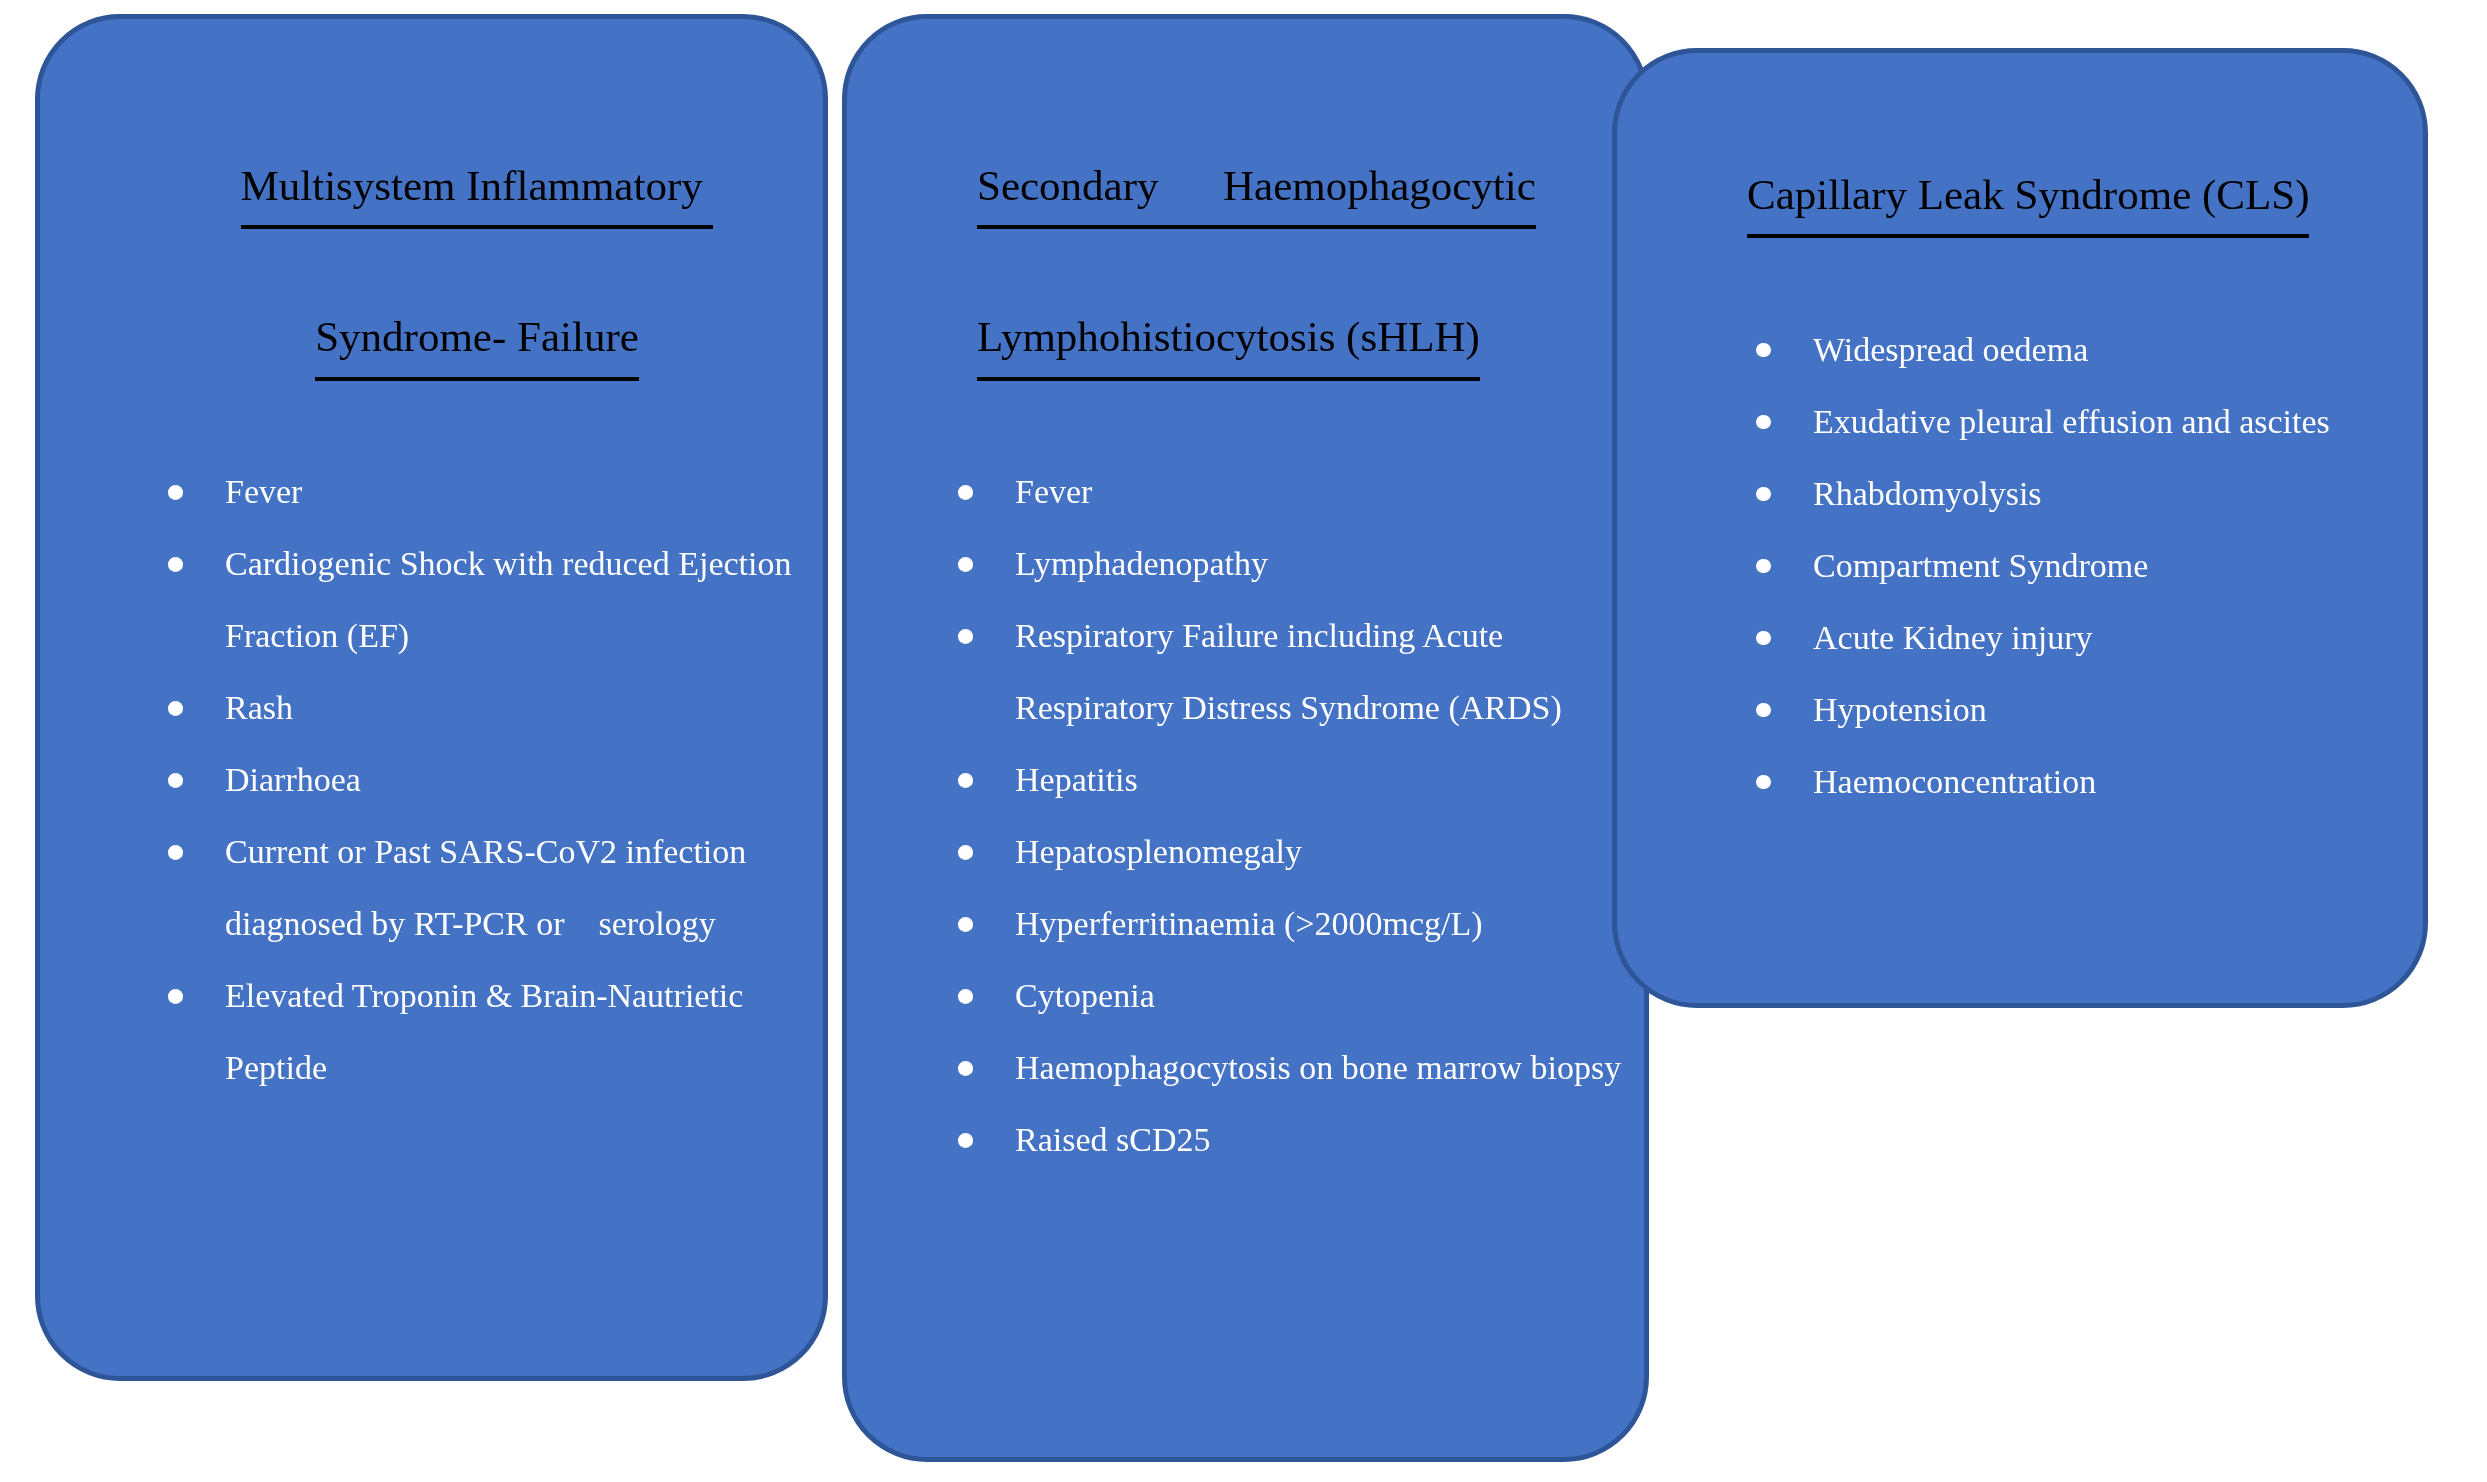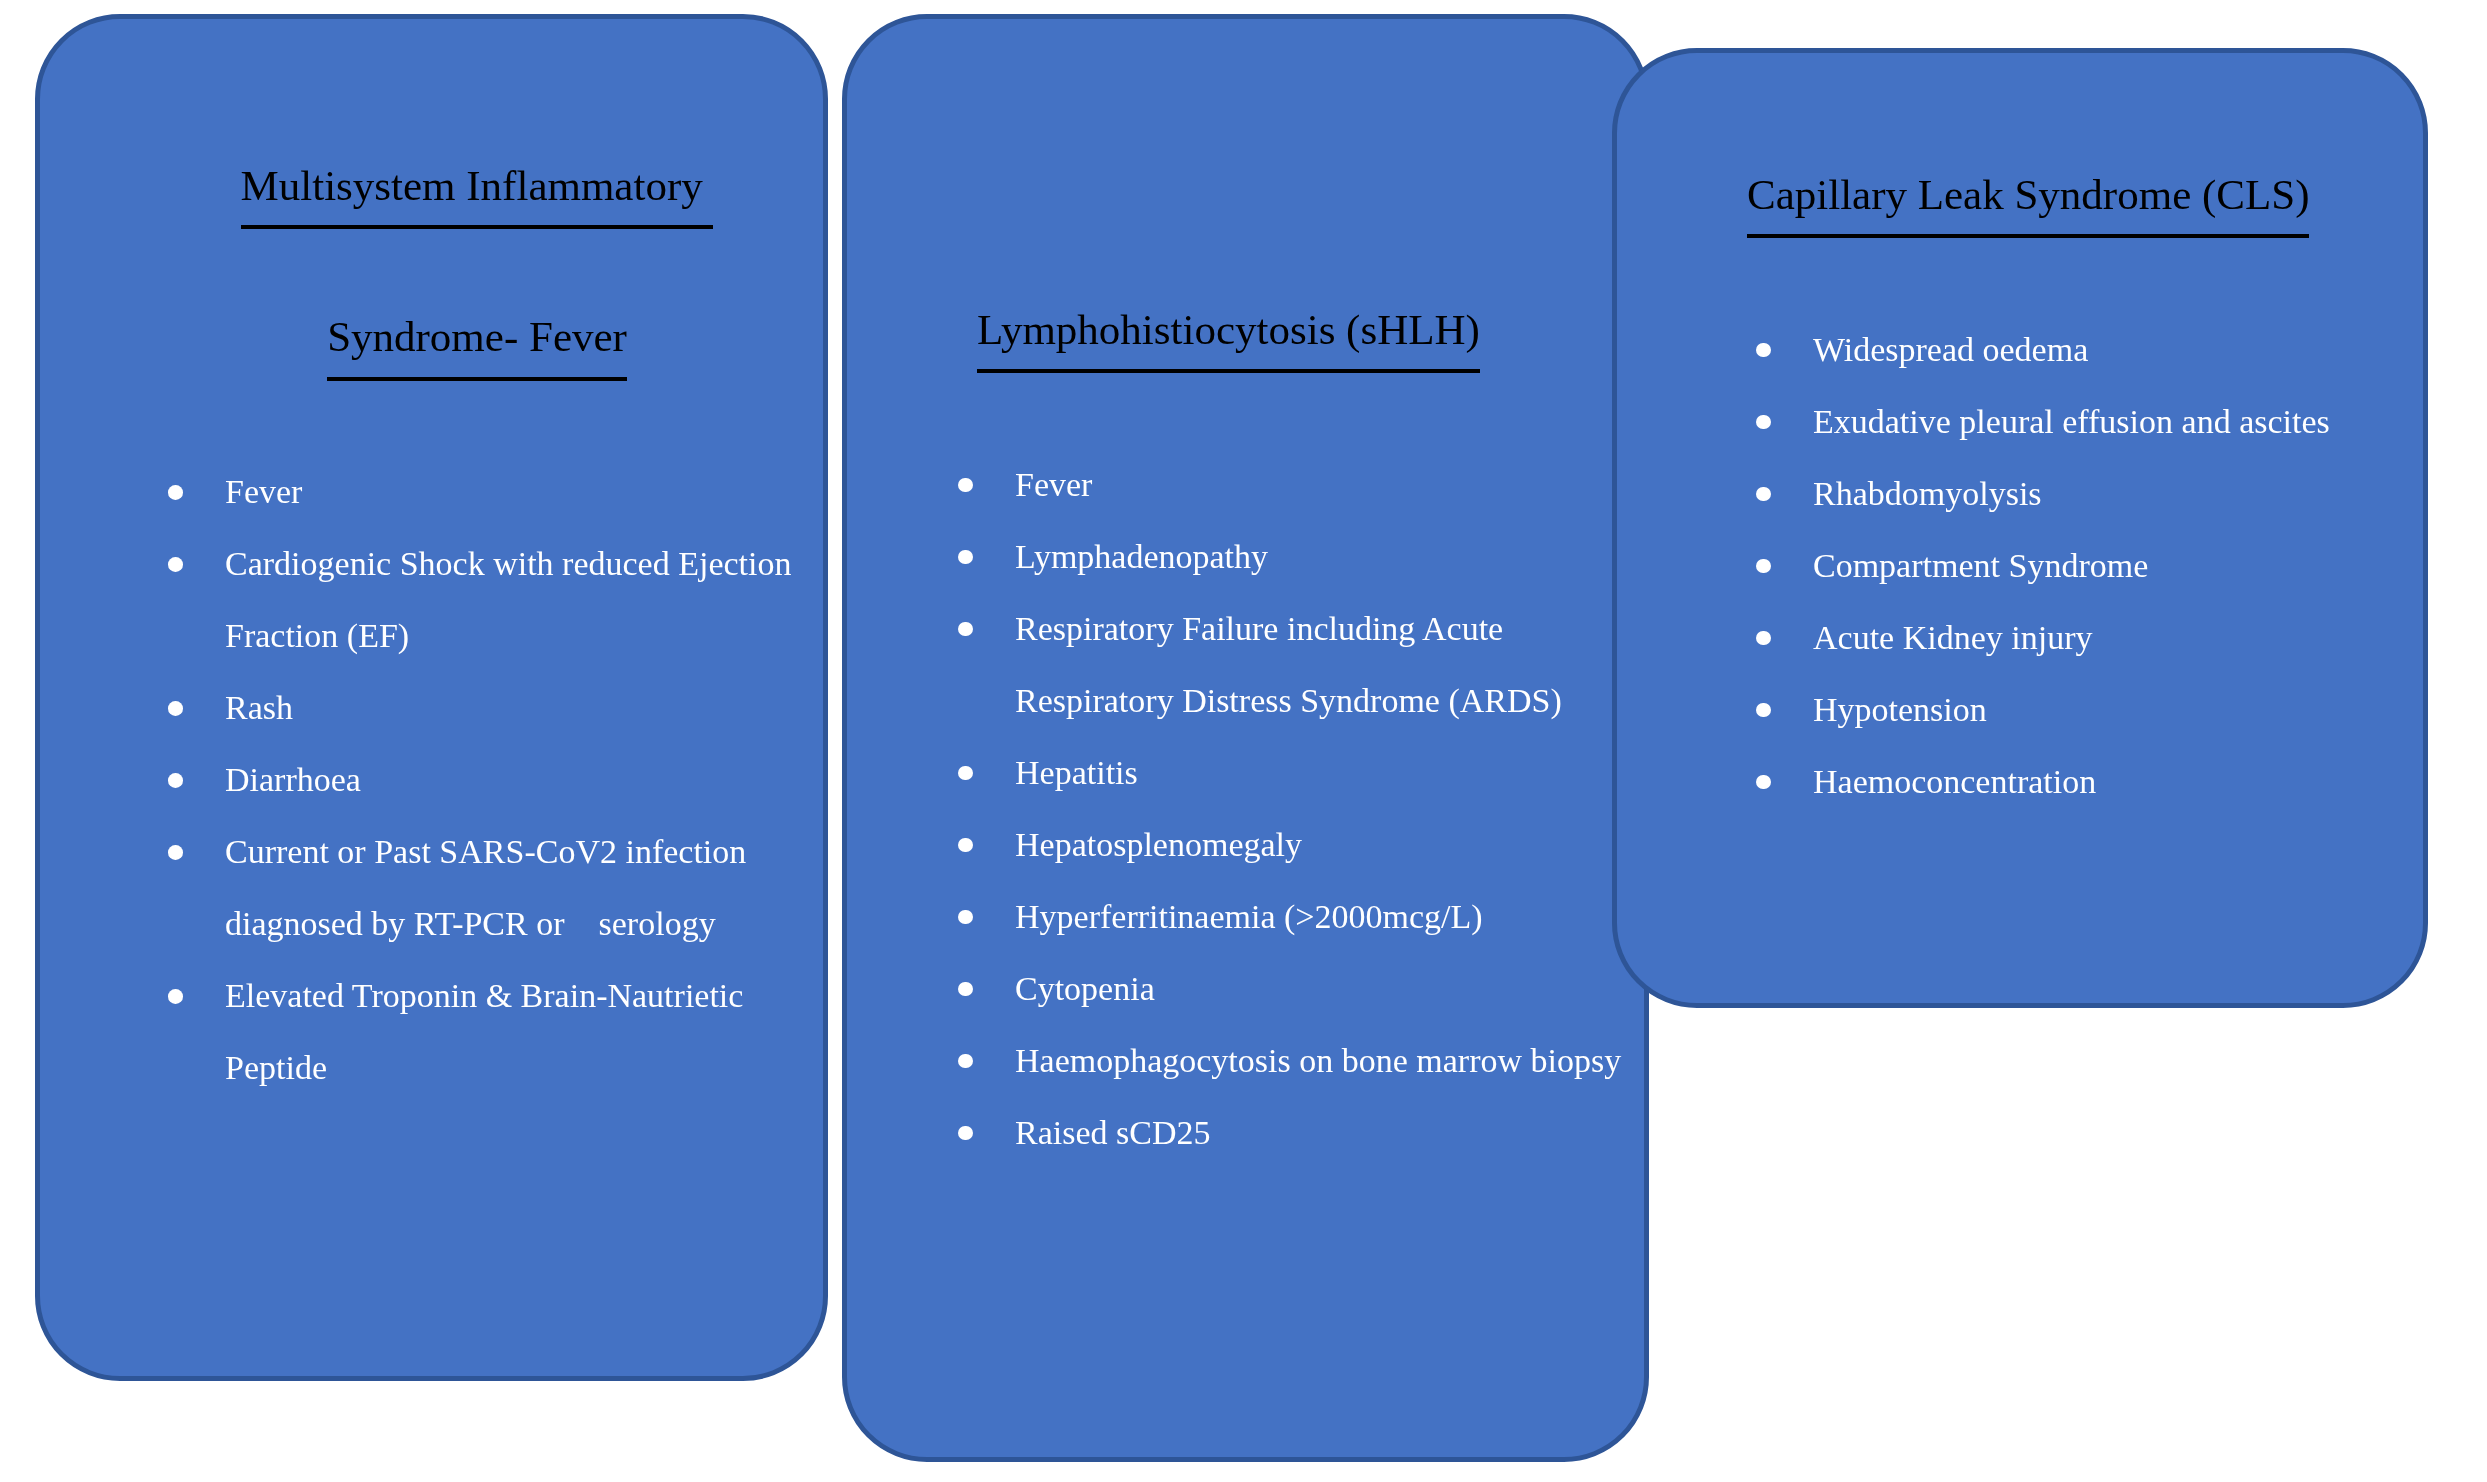--- a/index.html
+++ b/index.html
@@ -76,39 +76,39 @@
 </style>
 </head>
 <body>
 
 <div class="canvas">
 
   <section class="panel" id="panel-mis-a">
     <div class="title-wrap">
       <div class="panel-title title-center">
         <span class="tl">Multisystem Inflammatory </span><br>
-        <span class="tl">Syndrome- Fever</span>
+        <span class="tl">Syndrome- Failure</span>
       </div>
     </div>
     <div class="list-wrap">
       <ul class="bullets">
         <li><span>Fever</span></li>
         <li><span>Cardiogenic Shock with reduced Ejection Fraction (EF)</span></li>
         <li><span>Rash</span></li>
         <li><span>Diarrhoea</span></li>
         <li><span>Current or Past SARS-CoV2 infection diagnosed by RT-PCR or    serology</span></li>
         <li><span>Elevated Troponin &amp; Brain-Nautrietic Peptide</span></li>
       </ul>
     </div>
   </section>
 
   <section class="panel" id="panel-shlh">
     <div class="title-wrap">
       <div class="panel-title title-left">
-        <br>
+        <span class="tl">Secondary      Haemophagocytic</span><br>
         <span class="tl">Lymphohistiocytosis (sHLH)</span>
       </div>
     </div>
     <div class="list-wrap">
       <ul class="bullets">
         <li><span>Fever</span></li>
         <li><span>Lymphadenopathy</span></li>
         <li><span>Respiratory Failure including Acute Respiratory Distress Syndrome (ARDS)</span></li>
         <li><span>Hepatitis</span></li>
         <li><span>Hepatosplenomegaly</span></li>

